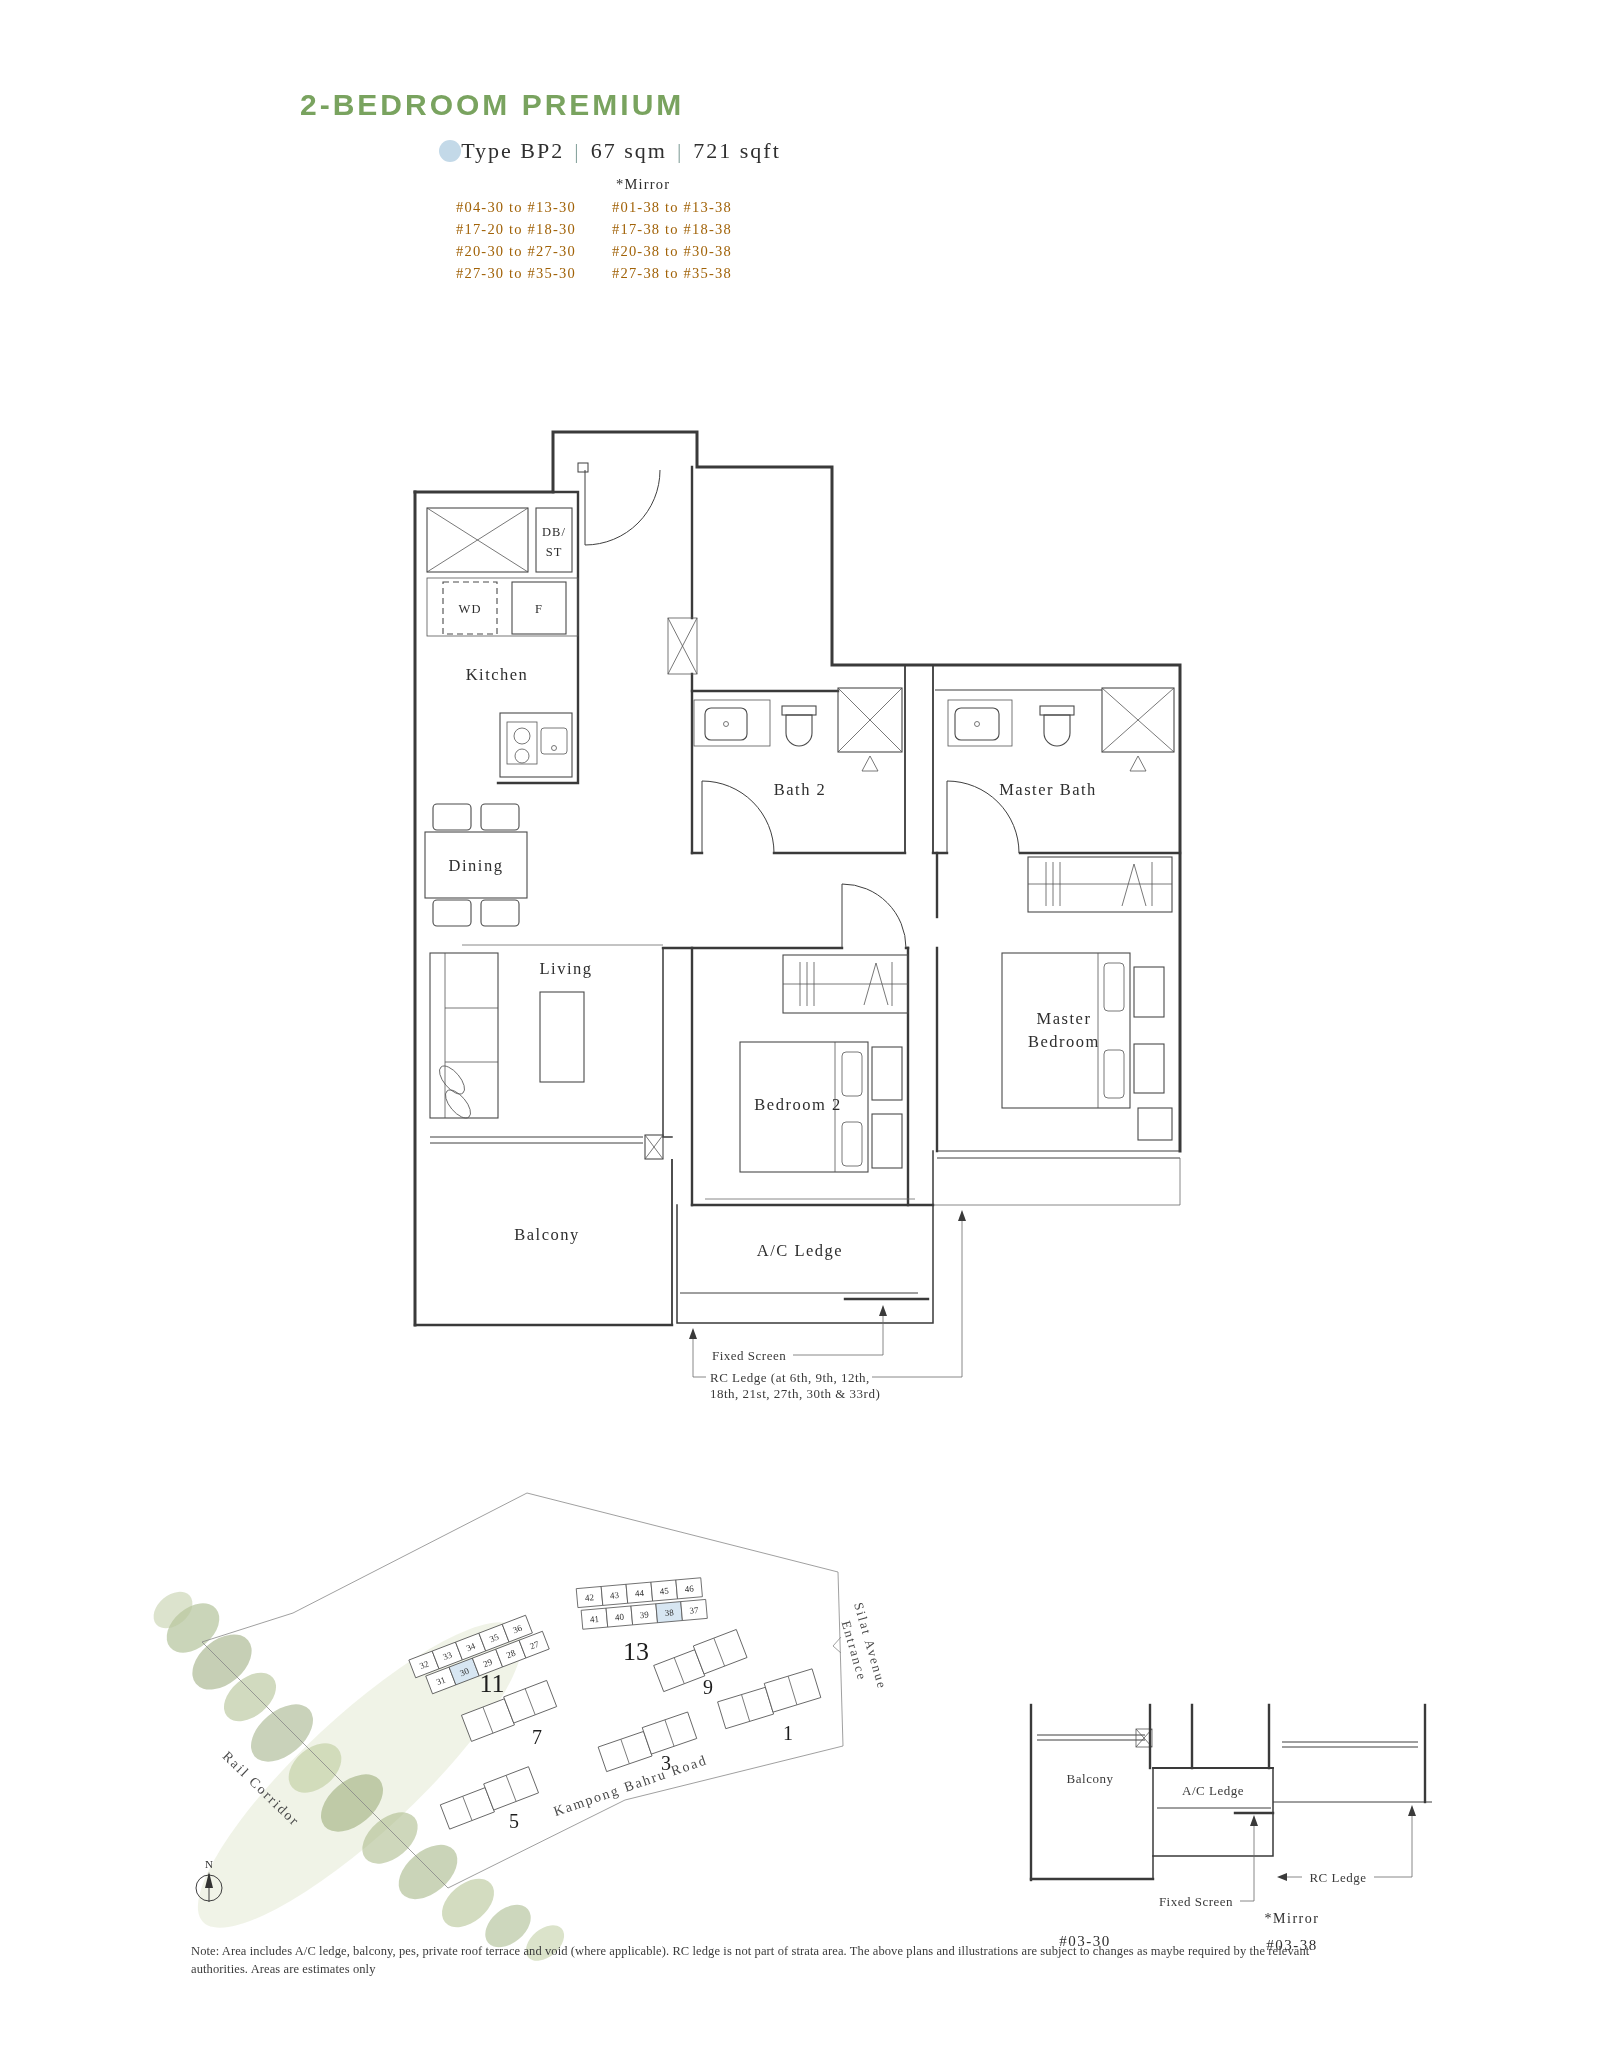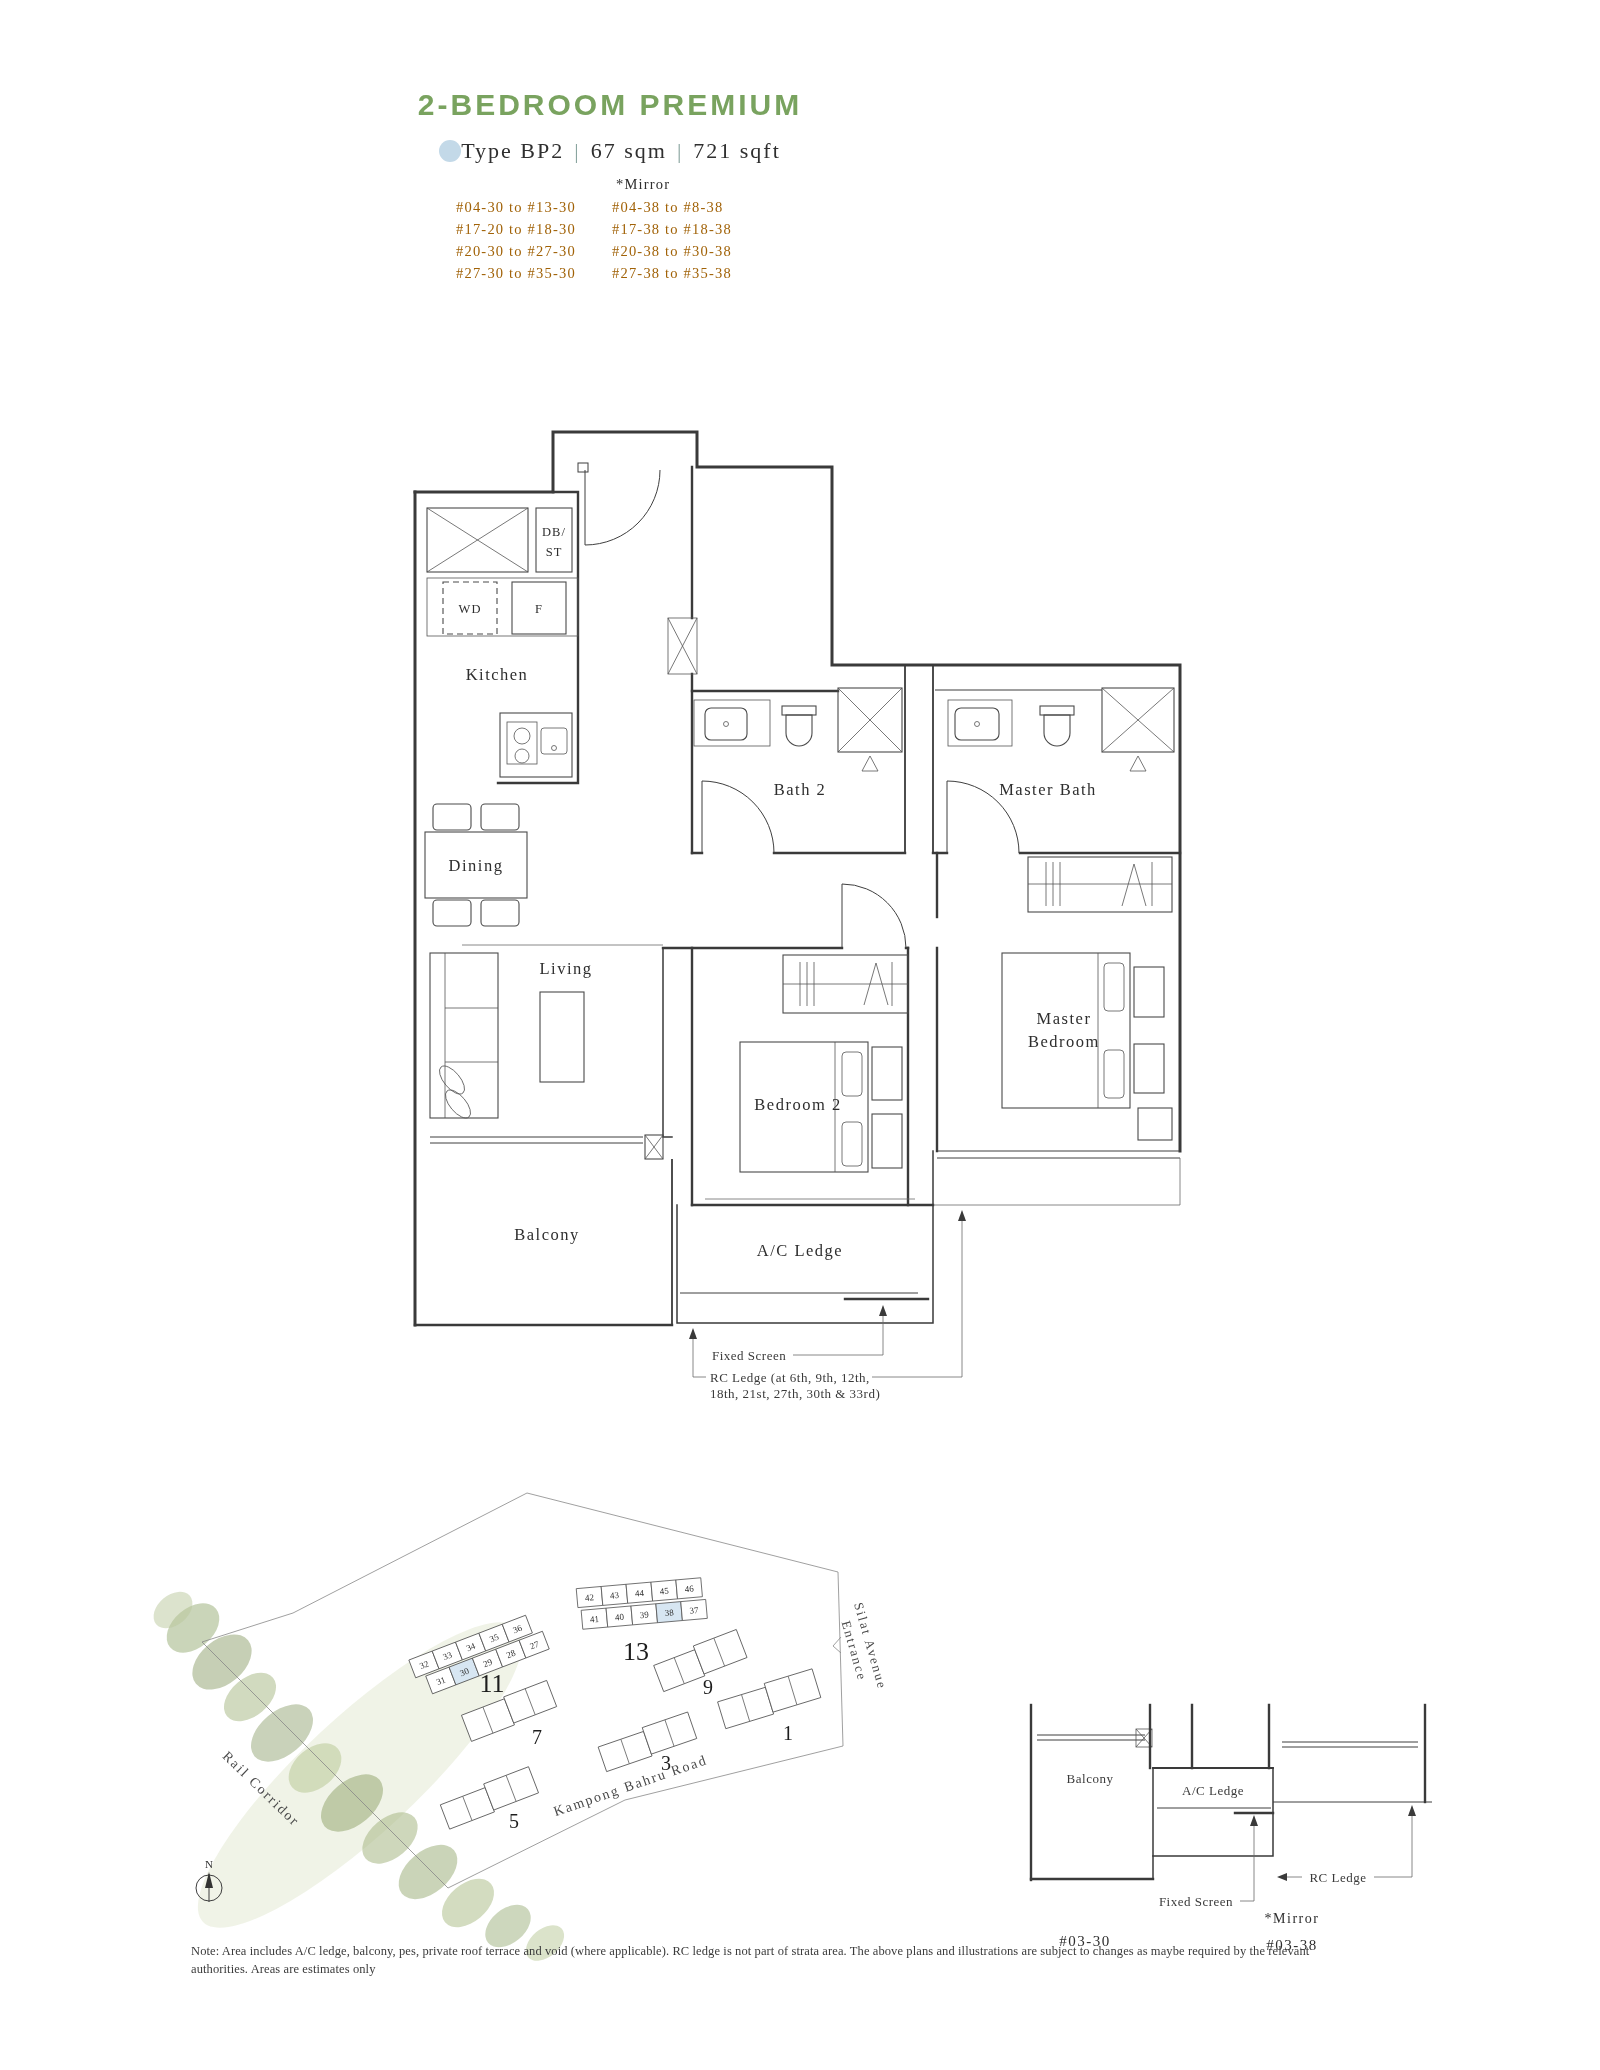--- a/index.html
+++ b/index.html
@@ -1,18 +1,18 @@
 <!DOCTYPE html>
 <html><head>
 <meta charset="utf-8">
 <style>
   html,body{margin:0;padding:0;background:#fff;}
   .page{position:relative;width:1600px;height:2070px;background:#ffffff;overflow:hidden;
         font-family:"Liberation Serif","DejaVu Serif",serif;color:#2e2e2e;}
-  .title{position:absolute;left:300px;top:88px;width:620px;margin:0;text-align:center;
+  .title{position:absolute;left:300px;top:88px;width:620px;margin:0;
          font-family:"Liberation Sans","DejaVu Sans",sans-serif;font-weight:700;
          font-size:30px;letter-spacing:3px;color:#79A35F;}
   .legend{position:absolute;left:300px;top:138px;width:620px;display:flex;
           justify-content:center;align-items:center;}
   .dot{width:22px;height:22px;border-radius:50%;background:#C3D9E8;flex:0 0 auto;}
   .legend-text{font-size:22px;letter-spacing:2px;color:#2f2f2f;}
   .legend-text .sep{color:#8aa5a0;padding:0 10px;font-weight:400;}
   .stack-col{position:absolute;font-size:14.5px;letter-spacing:1.2px;line-height:22px;color:#a16207;}
   .stack-left{left:456px;top:196px;}
   .stack-right{left:612px;top:196px;}
@@ -54,21 +54,21 @@
   </div>
 
   <div class="mirror-head">*Mirror</div>
   <div class="stack-col stack-left">
     <div>#04-30 to #13-30</div>
     <div>#17-20 to #18-30</div>
     <div>#20-30 to #27-30</div>
     <div>#27-30 to #35-30</div>
   </div>
   <div class="stack-col stack-right">
-    <div>#04-38 to #8-38</div>
+    <div>#01-38 to #13-38</div>
     <div>#17-38 to #18-38</div>
     <div>#20-38 to #30-38</div>
     <div>#27-38 to #35-38</div>
   </div>
 
   <svg class="plan" style="left:400px;top:420px;width:800px;height:1010px" viewBox="400 420 800 1010">
 
     <g>
       <path class="w3" d="M415,492 H553 V432 H697 V467 H832 V665 H1180 V1151"></path>
       <path class="w3" d="M415,492 V1325"></path>

